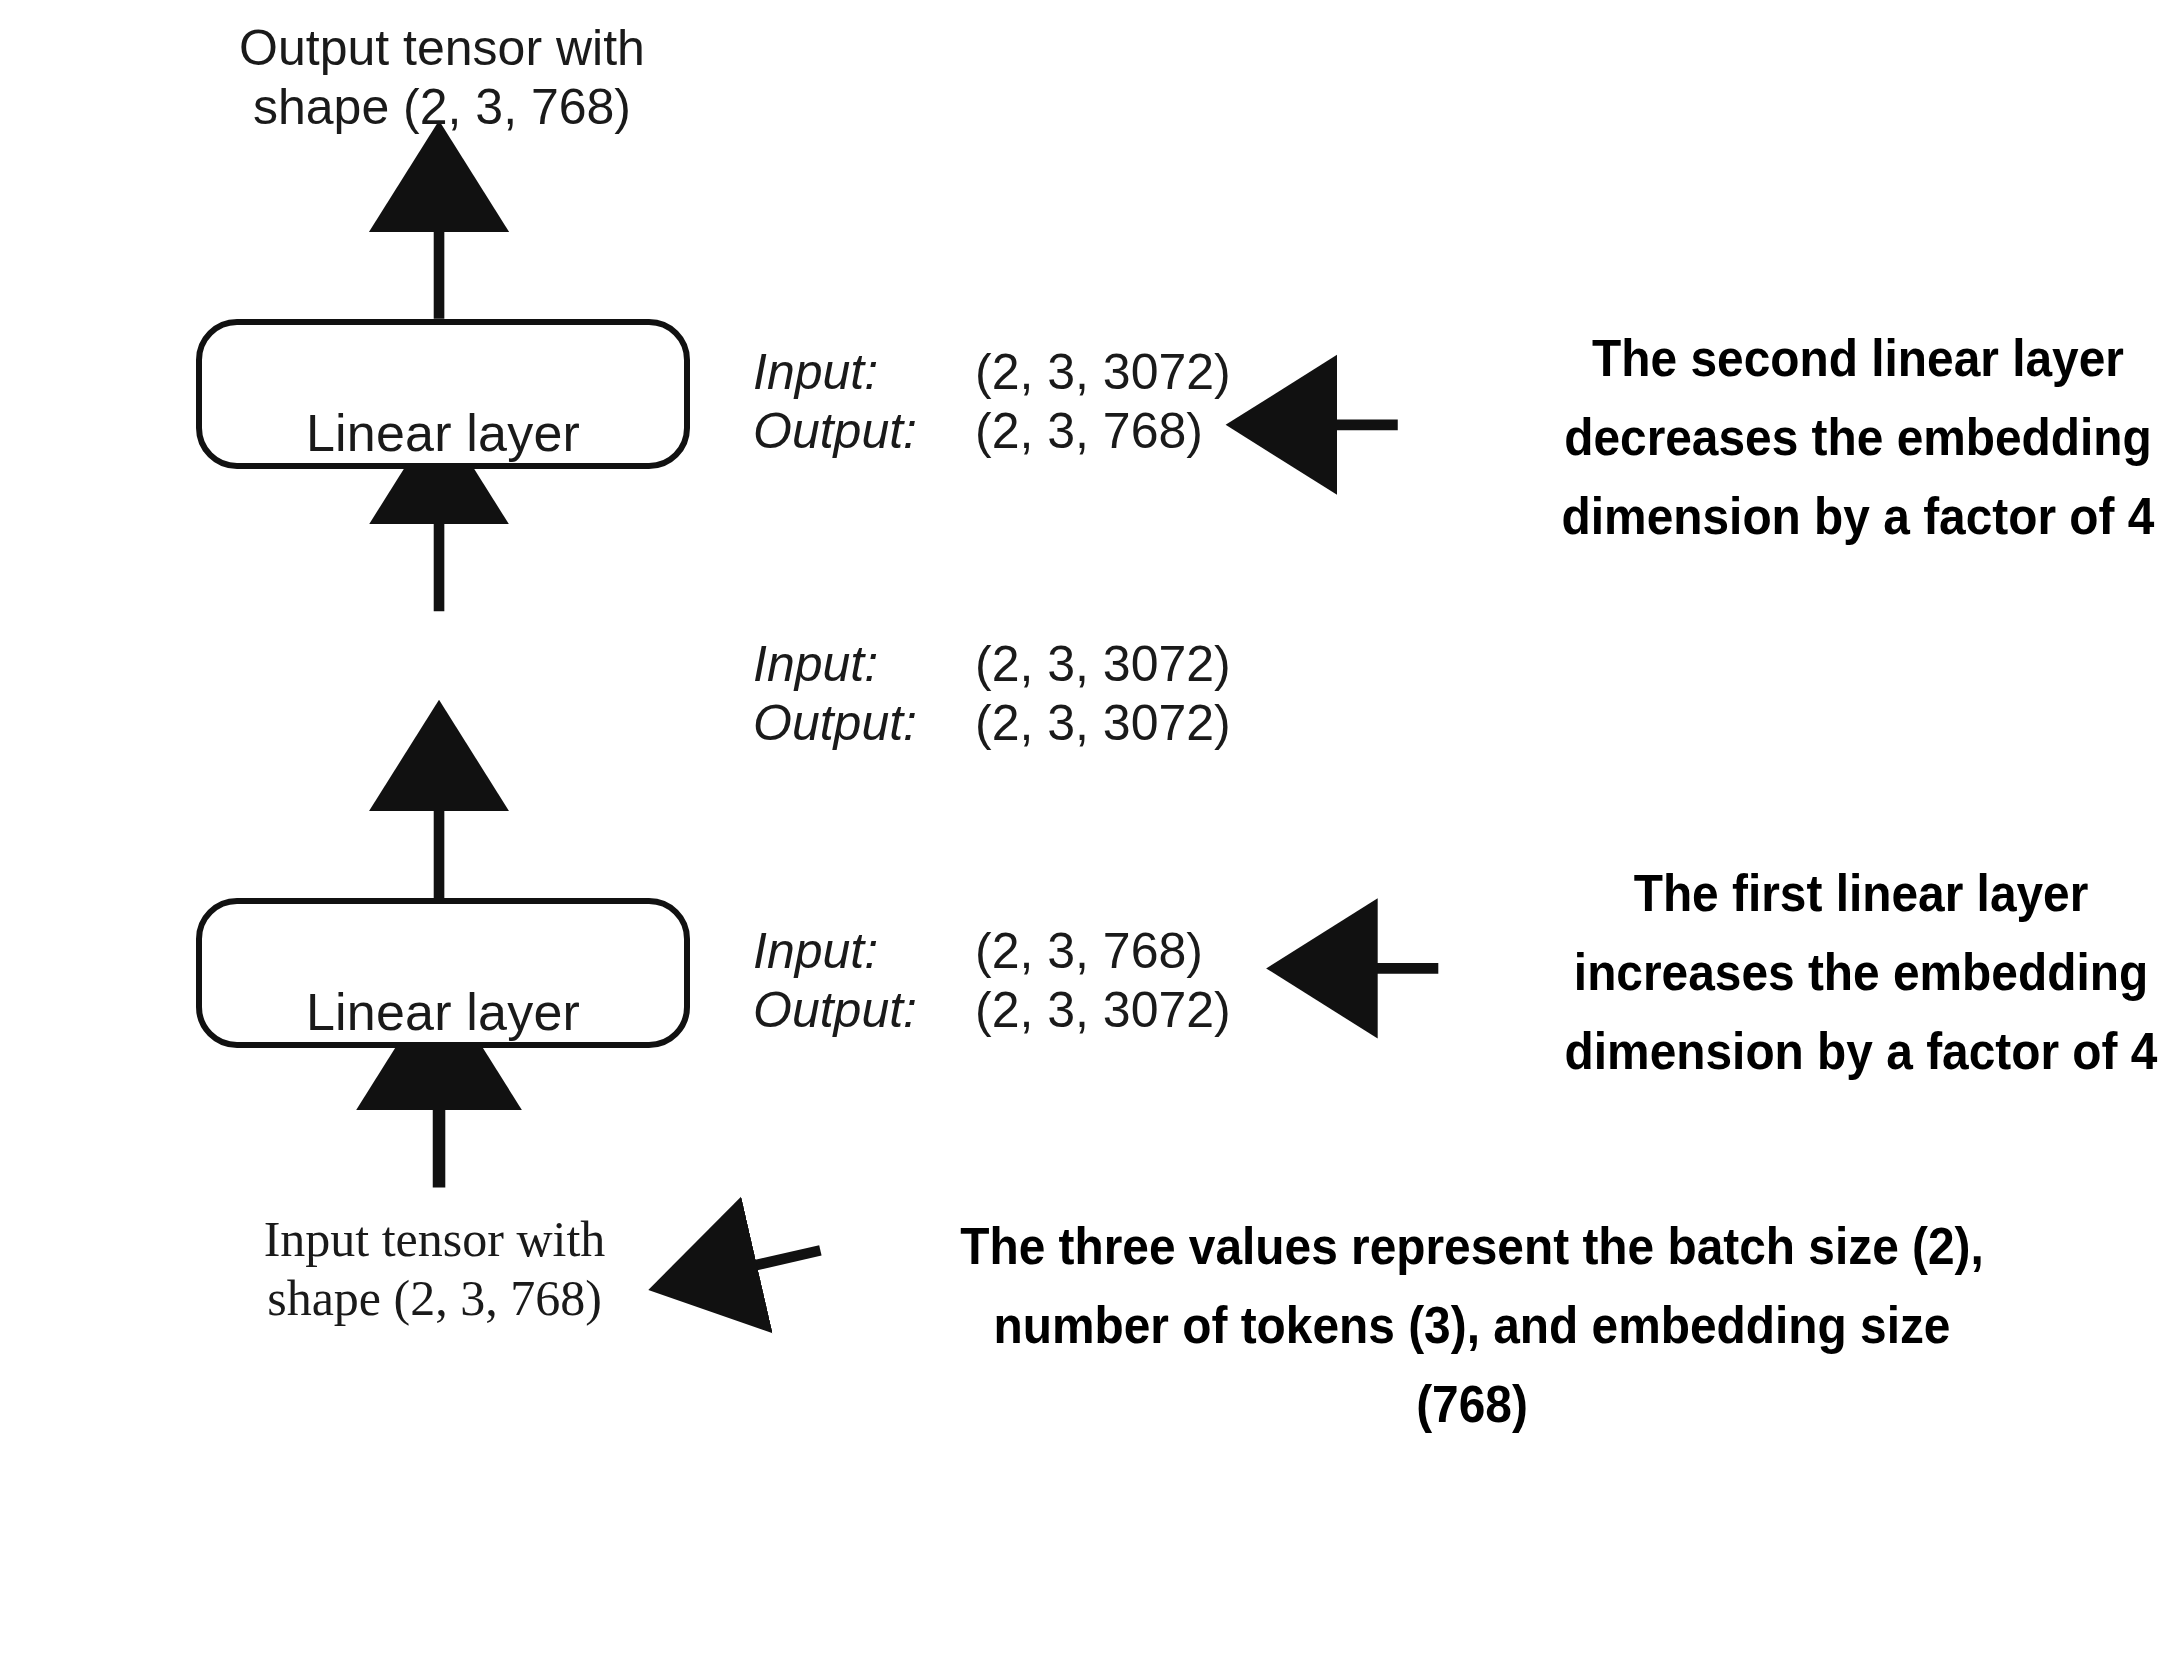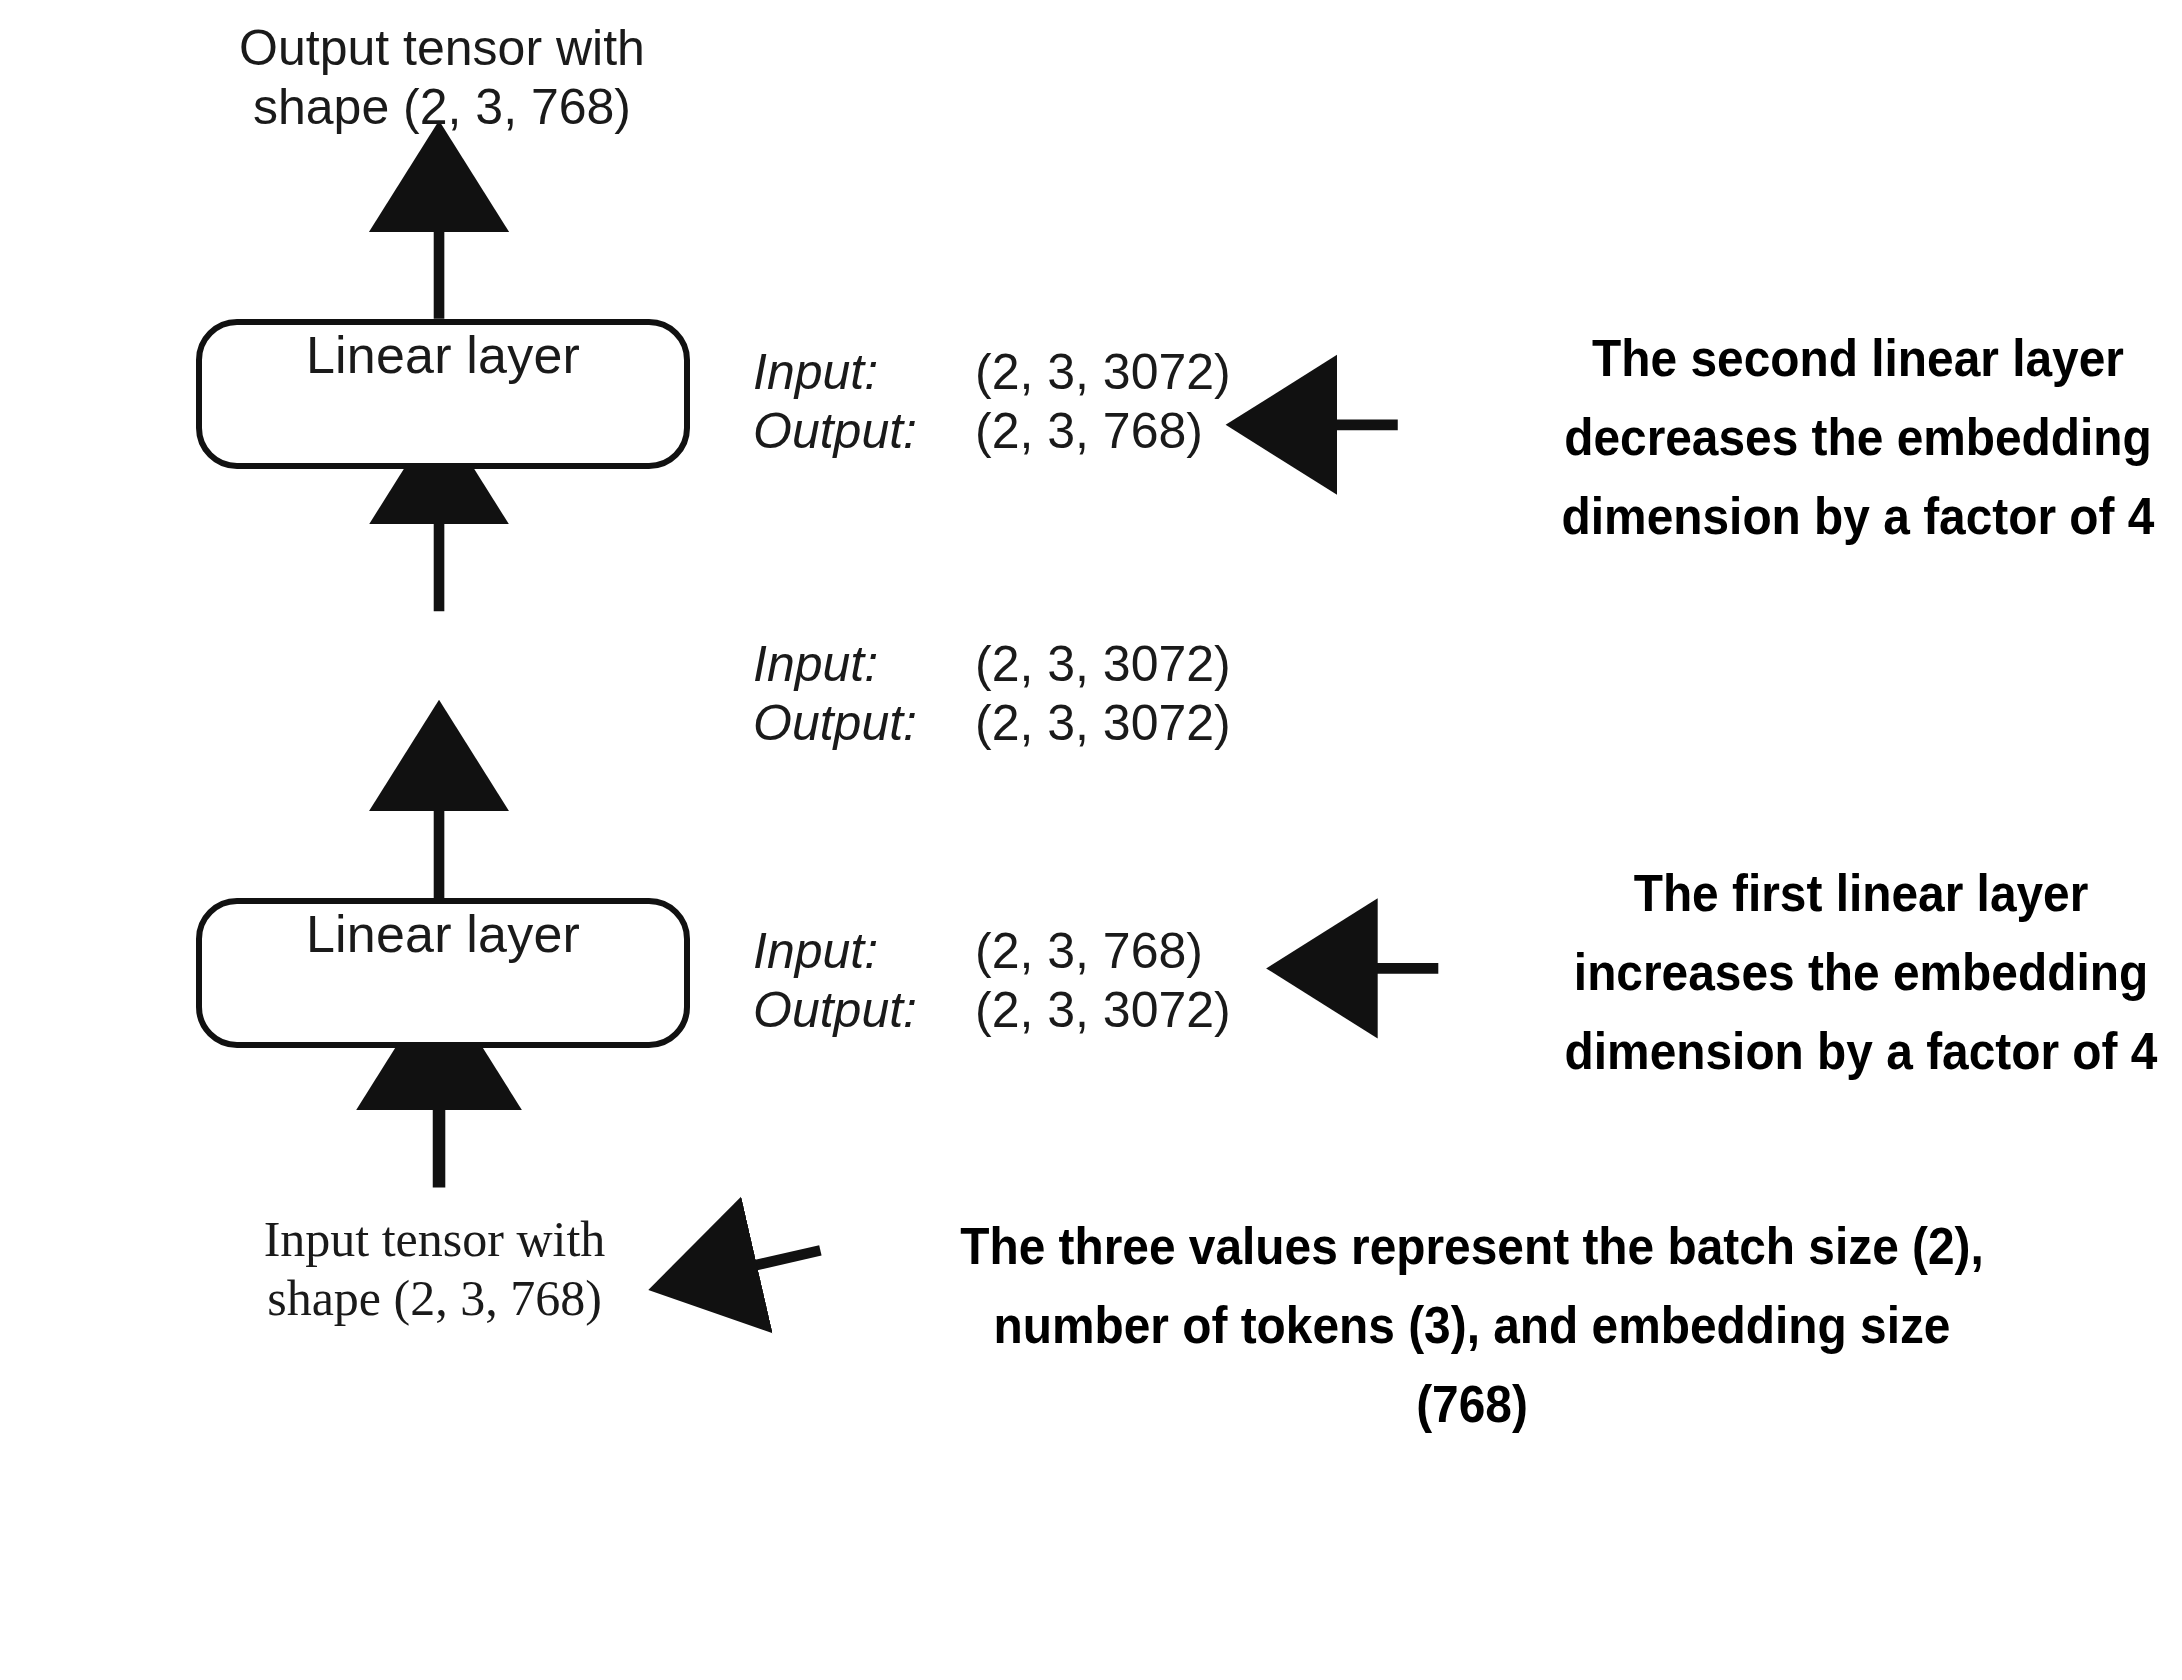--- a/index.html
+++ b/index.html
@@ -23,21 +23,21 @@
     margin-left: 48px;
   }
 
   
   .node {
     position: absolute;
     border: 6.8px solid #111111;
     border-radius: 41px;
     background: #ffffff;
     display: flex;
-    align-items: flex-start;
+    align-items: flex-end;
     justify-content: center;
     box-sizing: border-box;
   }
   .node-label {
     font-family: "Liberation Sans", "DejaVu Sans", sans-serif;
     font-size: 52px;
     font-weight: 400;
     color: #1a1a1a;
     letter-spacing: 0.2px;
     white-space: nowrap;

